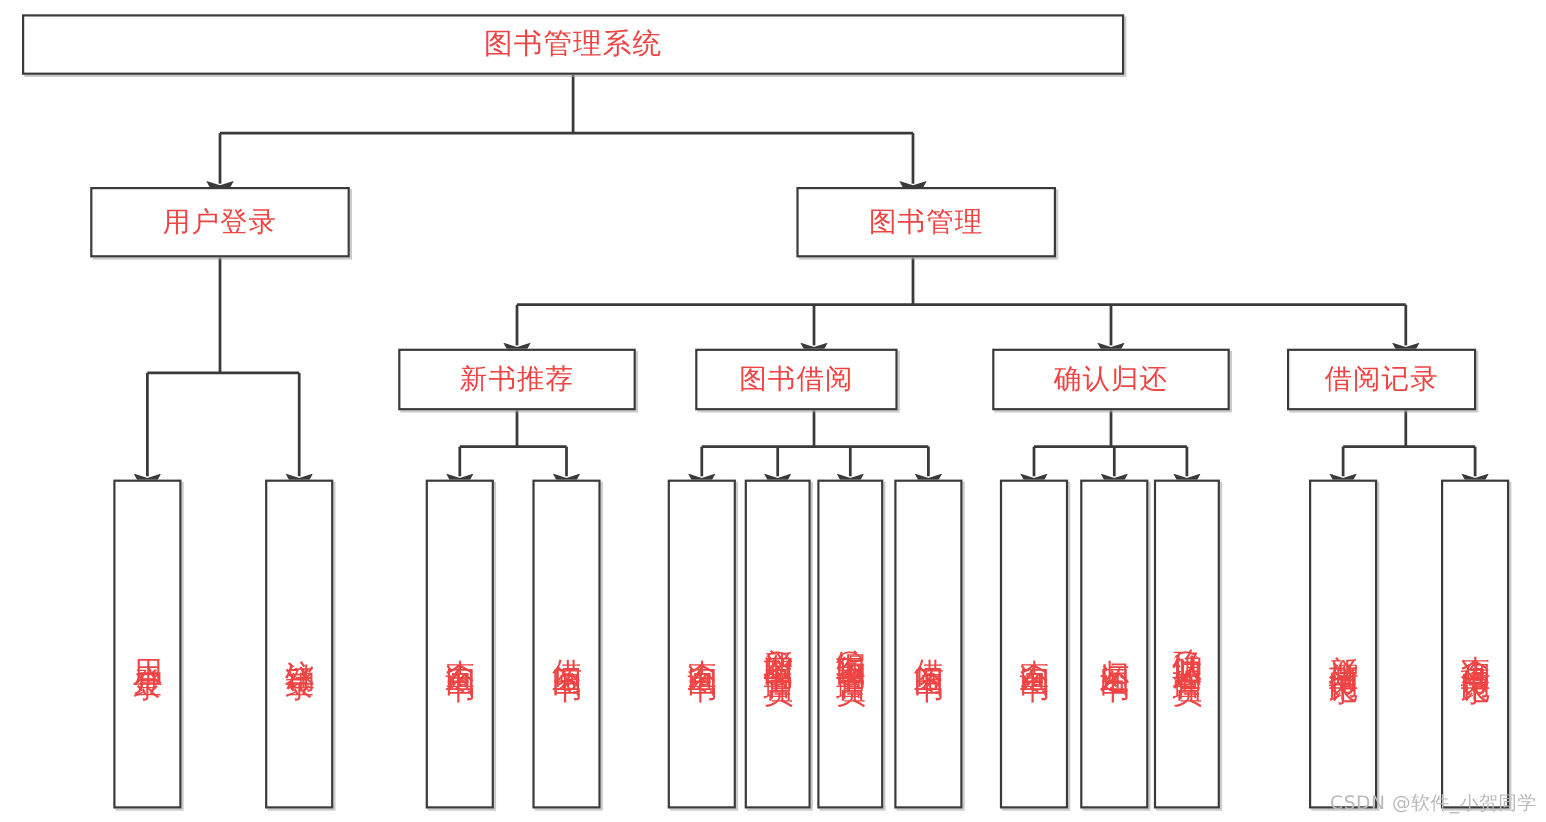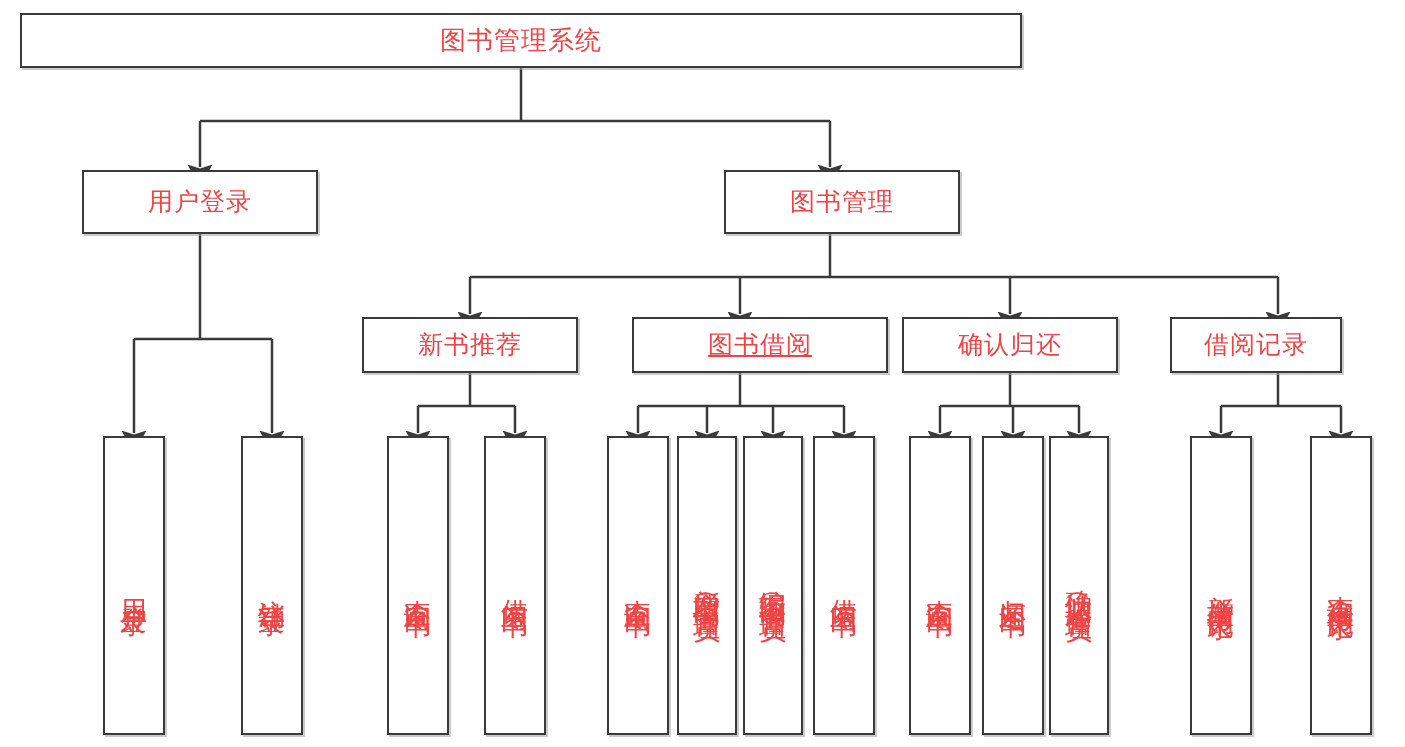--- a/index.html
+++ b/index.html
@@ -130,21 +130,21 @@
       </div>
       <div class="node h" style="left: 82px; top: 170px; width: 236px; height: 64px;">
         <span class="label">用户登录</span>
       </div>
       <div class="node h" style="left: 712px; top: 170px; width: 236px; height: 64px; margin-left: 12px;">
         <span class="label">图书管理</span>
       </div>
       <div class="node h" style="left: 362px; top: 317px; width: 216px; height: 56px;">
         <span class="label">新书推荐</span>
       </div>
-      <div class="node h" style="left: 632px; top: 317px; width: 256px; height: 56px; text-decoration: underline;">
+      <div class="node h" style="left: 632px; top: 317px; width: 184px; height: 56px;">
         <span class="label">图书借阅</span>
       </div>
       <div class="node h" style="left: 902px; top: 317px; width: 216px; height: 56px;">
         <span class="label">确认归还</span>
       </div>
       <div class="node h" style="left: 1170px; top: 317px; width: 172px; height: 56px;">
         <span class="label">借阅记录</span>
       </div>
       <div class="node v" style="left: 103px; top: 436px; width: 62px; height: 299px;">
         <span class="label">用户登录</span>
@@ -180,13 +180,14 @@
         <span class="label">确认归还（管理员）</span>
       </div>
       <div class="node v" style="left: 1190px; top: 436px; width: 62px; height: 299px;">
         <span class="label">新增借阅记录</span>
       </div>
       <div class="node v" style="left: 1310px; top: 436px; width: 62px; height: 299px;">
         <span class="label">查询借阅记录</span>
       </div>
     </div>
 
+  <div id="watermark">CSDN @软件_小贺同学</div>
 </div>
 
 </body></html>

